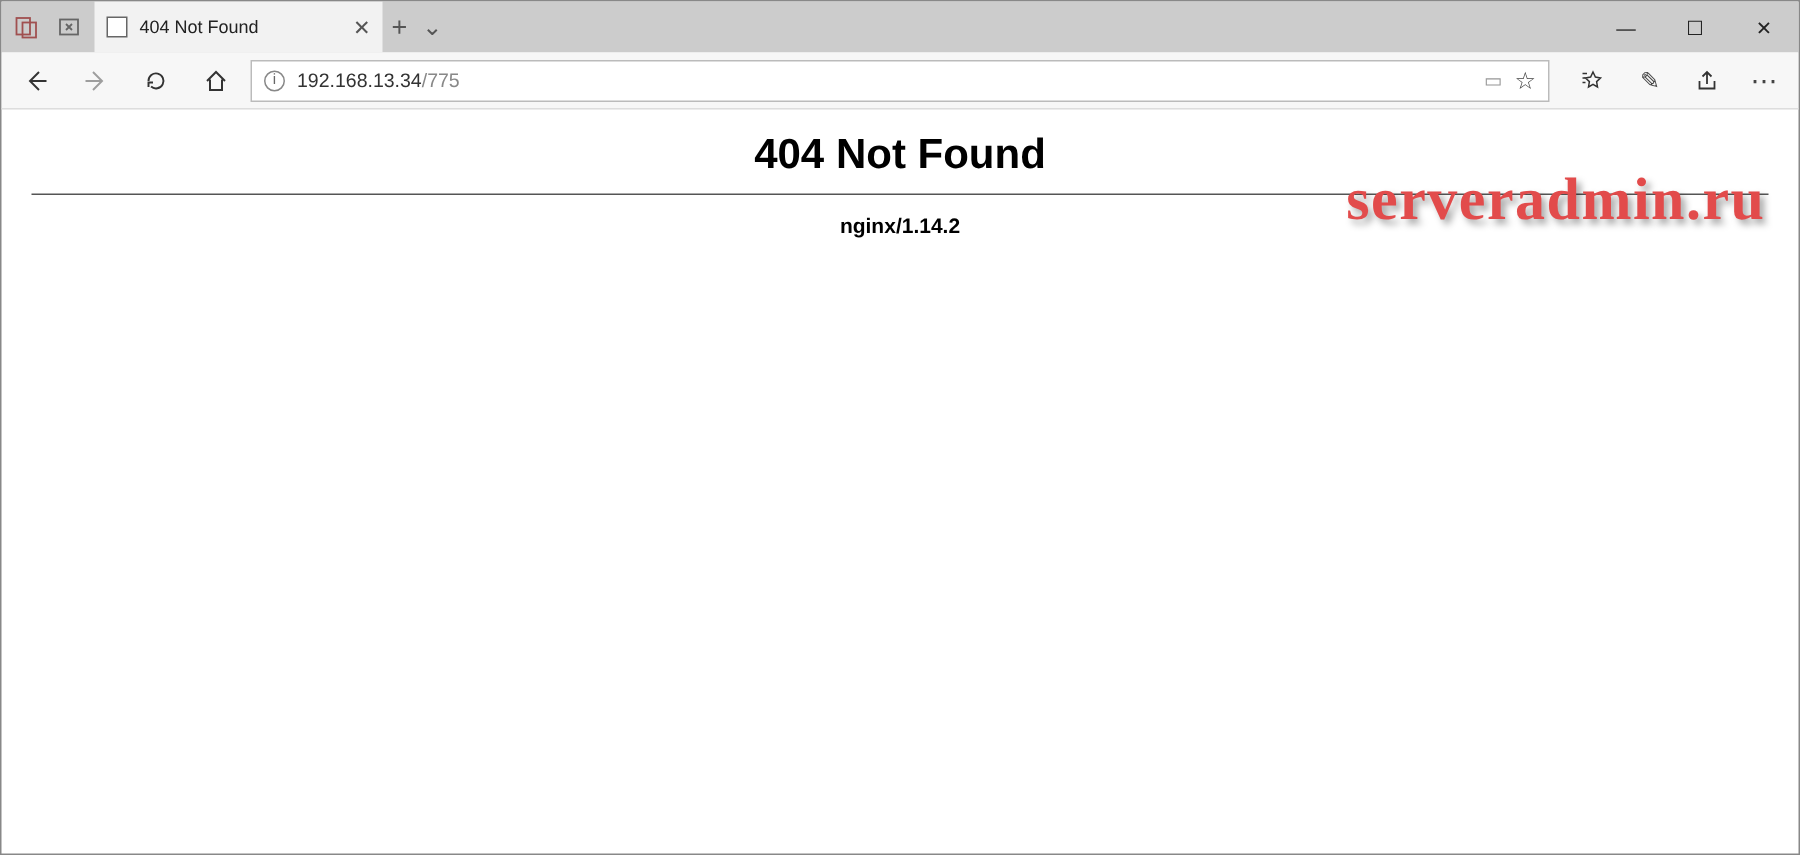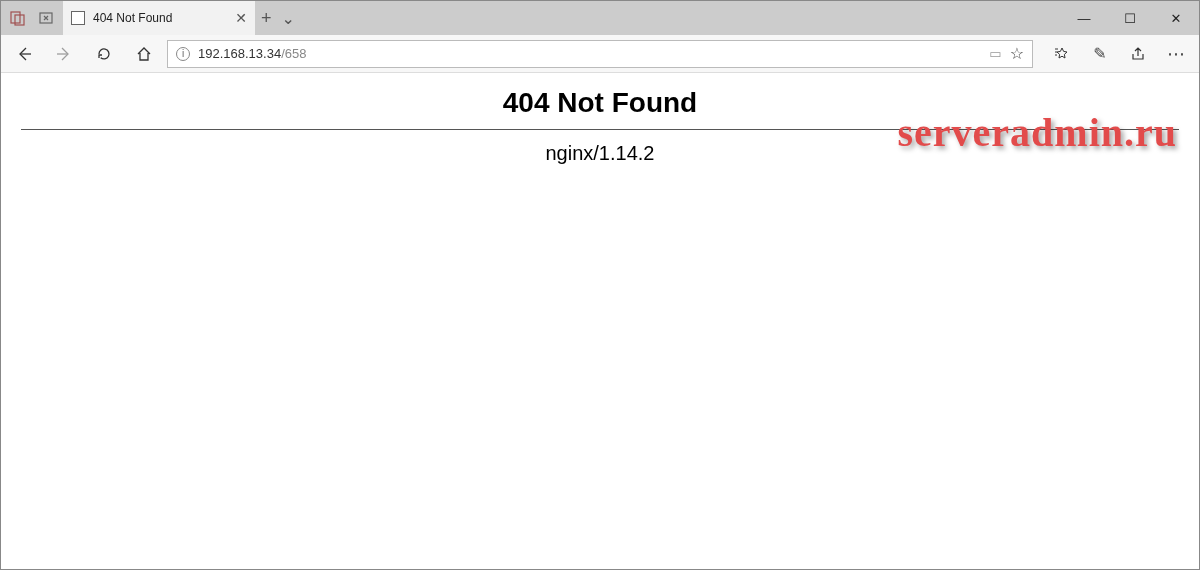--- a/index.html
+++ b/index.html
@@ -23,21 +23,21 @@
     .addrbar { flex: 1; height: 28px; border: 1px solid #bbb; background: #fff; display: flex; align-items: center; padding: 0 8px; gap: 8px; font-size: 13px; color: #333; }
     .addr-info { width: 14px; height: 14px; border: 1px solid #888; border-radius: 50%; display: flex; align-items: center; justify-content: center; font-size: 10px; color: #666; }
     .addr-text { flex: 1; white-space: nowrap; }
     .addr-text .path { color: #888; }
     .right-tools { display: flex; align-items: center; gap: 4px; padding-left: 6px; }
 
     
     .page { padding: 14px 20px; font-family: 'Times New Roman', serif; text-align: center; }
     .page h1 { font-size: 28px; font-weight: bold; margin-bottom: 10px; }
     .page hr { border: none; border-top: 1px solid #555; margin: 8px 0 12px; }
-    .page .srv { font-size: 20px; }
+    .page .srv { font-size: 14px; font-weight: bold; }
 
     
     .watermark { position: absolute; top: 108px; right: 22px; font-family: Georgia, 'Times New Roman', serif; font-size: 40px; font-weight: bold; color: #e24b4b; text-shadow: 3px 3px 5px rgba(0,0,0,0.35); letter-spacing: 1px; pointer-events: none; text-align: right; }
 
     svg { width: 16px; height: 16px; }
   </style>
 </head>
 <body>
 
 <div class="titlebar">
@@ -92,21 +92,21 @@
       </svg>
   </div>
   <div class="tool-btn">
     <svg viewBox="0 0 16 16">
         <path d="M2 8 L8 2 L14 8 M4 7v7h8V7" fill="none" stroke="#333" stroke-width="1.3"></path>
       </svg>
   </div>
   <div class="addrbar">
     <span class="addr-info">i</span>
     <span class="addr-text">
-      <span>192.168.13.34</span><span class="path">/658</span>
+      <span>192.168.13.34</span><span class="path">/775</span>
     </span>
     <span style="color:#999;">▭</span>
     <span style="font-size:16px;color:#444;">☆</span>
   </div>
   <div class="right-tools">
     <div class="tool-btn">
       <svg viewBox="0 0 16 16">
           <path d="M8 2l1.6 3.4L13 6l-2.6 2.4L11 12 8 10.2 5 12l.6-3.6L3 6l3.4-.6z" fill="none" stroke="#333" stroke-width="1"></path>
           <path d="M1 3h3M1 6h2M1 9h2" stroke="#333" stroke-width="1"></path>
         </svg>

